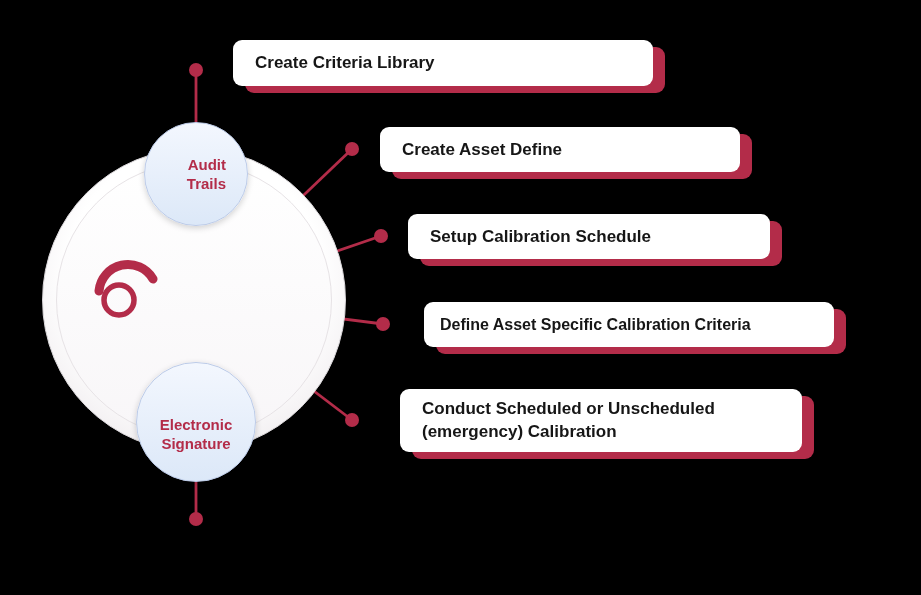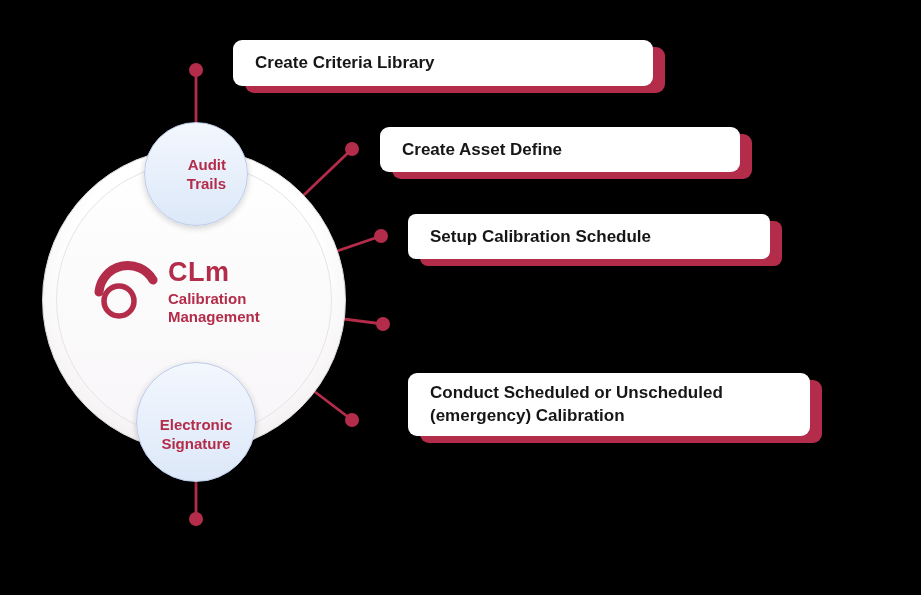--- a/index.html
+++ b/index.html
@@ -61,23 +61,23 @@
     position:absolute; z-index:4;
     background:#ffffff; border-radius:9px;
     display:flex; align-items:center;
     padding:18px 22px;
     box-shadow:12px 7px 0 0 var(--accent);
     color:var(--card-text); font-weight:700; font-size:17px;
     white-space:nowrap;
   }
   .card1{ left:233px; top:40px;  width:420px; height:46px; }
   .card2{ left:380px; top:127px; width:360px; height:45px; }
-  .card3{ left:408px; top:214px; width:362px; height:45px;border-radius:8px; }
+  .card3{ left:408px; top:214px; width:362px; height:45px; }
   .card4{ left:424px; top:302px; width:410px; height:45px; font-size:16px; padding:0 16px; }
-  .card5{ left:400px; top:373px; width:402px; height:63px; white-space:normal; line-height:1.3;margin-left:8px; }
+  .card5{ left:400px; top:389px; width:402px; height:63px; white-space:normal; line-height:1.3; }
   .card6{ left:238px; top:497px; width:374px; height:45px; }
 </style>
 </head>
 <body>
 
 <div class="canvas">
 
   <svg class="connectors" width="921" height="595" viewBox="0 0 921 595">
     <line class="connector" x1="196" y1="70" x2="196" y2="176"></line>
     <line class="connector" x1="352" y1="149" x2="194" y2="300"></line>
@@ -95,42 +95,40 @@
 
   <div class="big-circle">
     <div class="inner-ring"></div>
     <div class="brand">
       <span class="logo-icon">
         <svg width="66" height="66" viewBox="0 0 66 66">
           <path class="logo-stroke" d="M 6 34 A 29 29 0 0 1 60 22" stroke-width="9" stroke-linecap="round"></path>
           <circle class="logo-stroke" cx="26" cy="43" r="15" stroke-width="5.5"></circle>
         </svg>
       </span>
-      <div class="brand-text">
-        <div class="brand-name">CLm</div>
-        <div class="brand-sub">Calibration</div>
-        <div class="brand-sub">Management</div>
-      </div>
     </div>
   </div>
 
   <div class="sat sat-top">
     <span>Audit Trails</span>
   </div>
 
   <div class="sat sat-bottom">
     <span>Electronic Signature</span>
   </div>
 
   <div class="card card1">
     <span>Create Criteria Library</span>
   </div>
   <div class="card card2">
     <span>Create Asset Define</span>
   </div>
   <div class="card card3">
     <span>Setup Calibration Schedule</span>
   </div>
+  <div class="card card4">
+    <span>Define Asset Specific Calibration Criteria</span>
+  </div>
   <div class="card card5">
     <span>Conduct Scheduled or Unscheduled (emergency) Calibration</span>
   </div>
 
 </div>
 
 </body></html>

